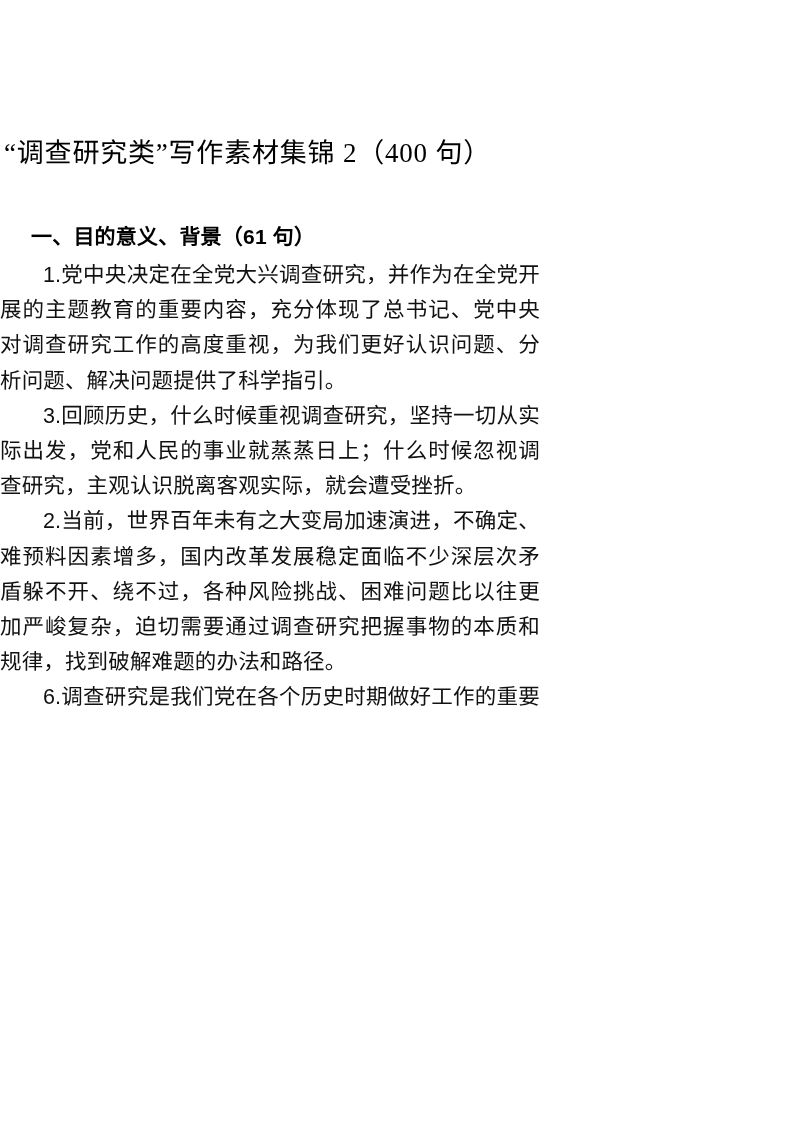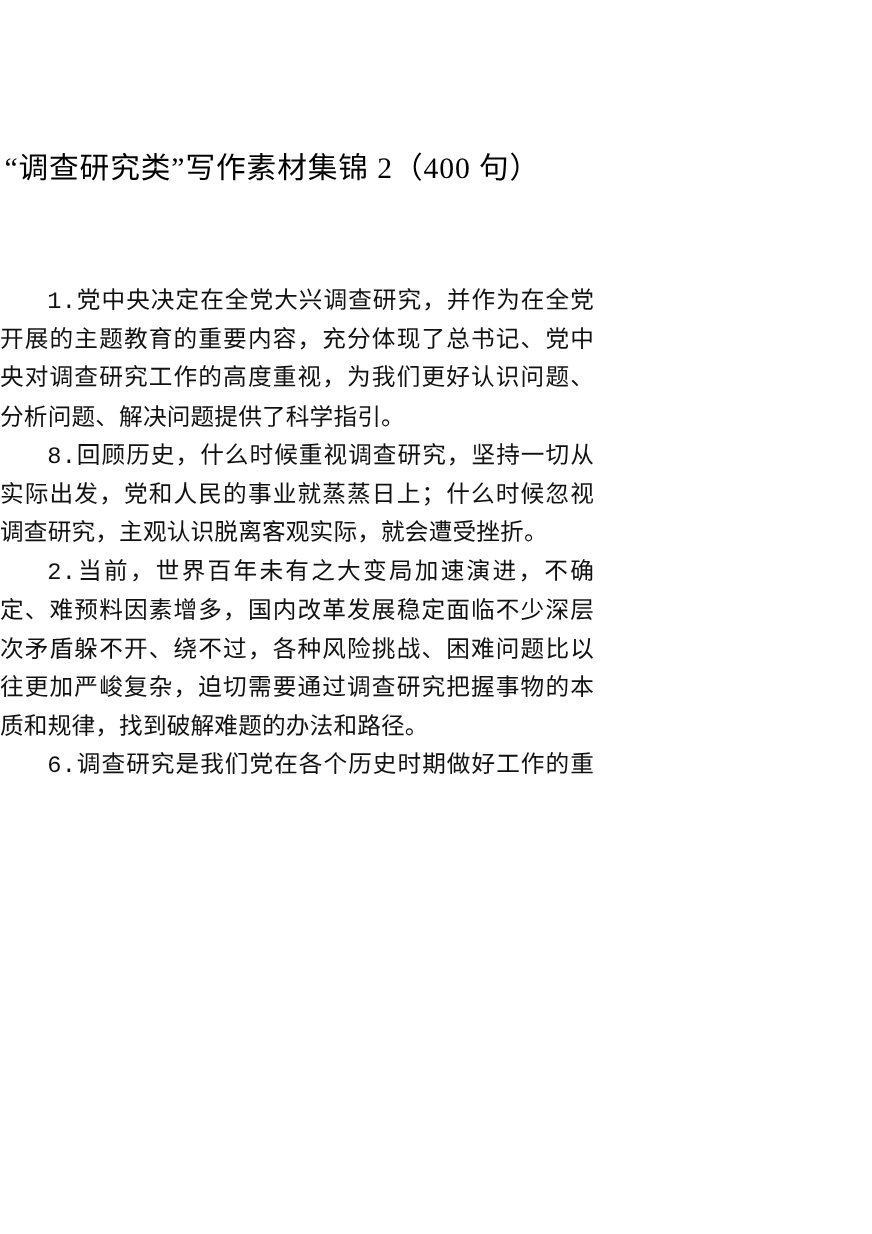--- a/index.html
+++ b/index.html
@@ -56,21 +56,21 @@
   .body-block {
     position: absolute;
     left: 0;
     top: 258px;
     width: 540px;
   }
 
   p.para {
     margin: 0;
     padding: 0;
-    font-family: Liberation Mono, monospace;
+    font-family: Liberation Sans, sans-serif;
     font-size: 21.5px;
     line-height: 35.2px;
     text-align: justify;
     text-justify: inter-ideograph;
     text-indent: 2em;
     letter-spacing: 0.15px;
     word-break: break-all;
     color: #111111;
   }
 
@@ -80,21 +80,22 @@
     overflow: hidden;
   }
 </style>
 </head>
 <body>
 
 <div class="page">
 
   <h1 class="doc-title">“调查研究类”写作素材集锦 2（400 句）</h1>
 
+  <h2 class="section-heading">一、目的意义、背景（61 句）</h2>
 
   <div class="body-block">
     <p class="para">1.党中央决定在全党大兴调查研究，并作为在全党开展的主题教育的重要内容，充分体现了总书记、党中央对调查研究工作的高度重视，为我们更好认识问题、分析问题、解决问题提供了科学指引。</p>
-    <p class="para">8.回顾历史，什么时候重视调查研究，坚持一切从实际出发，党和人民的事业就蒸蒸日上；什么时候忽视调查研究，主观认识脱离客观实际，就会遭受挫折。</p>
+    <p class="para">3.回顾历史，什么时候重视调查研究，坚持一切从实际出发，党和人民的事业就蒸蒸日上；什么时候忽视调查研究，主观认识脱离客观实际，就会遭受挫折。</p>
     <p class="para">2.当前，世界百年未有之大变局加速演进，不确定、难预料因素增多，国内改革发展稳定面临不少深层次矛盾躲不开、绕不过，各种风险挑战、困难问题比以往更加严峻复杂，迫切需要通过调查研究把握事物的本质和规律，找到破解难题的办法和路径。</p>
     <p class="para truncated">6.调查研究是我们党在各个历史时期做好工作的重要传</p>
   </div>
 
 </div>
 
 </body></html>

